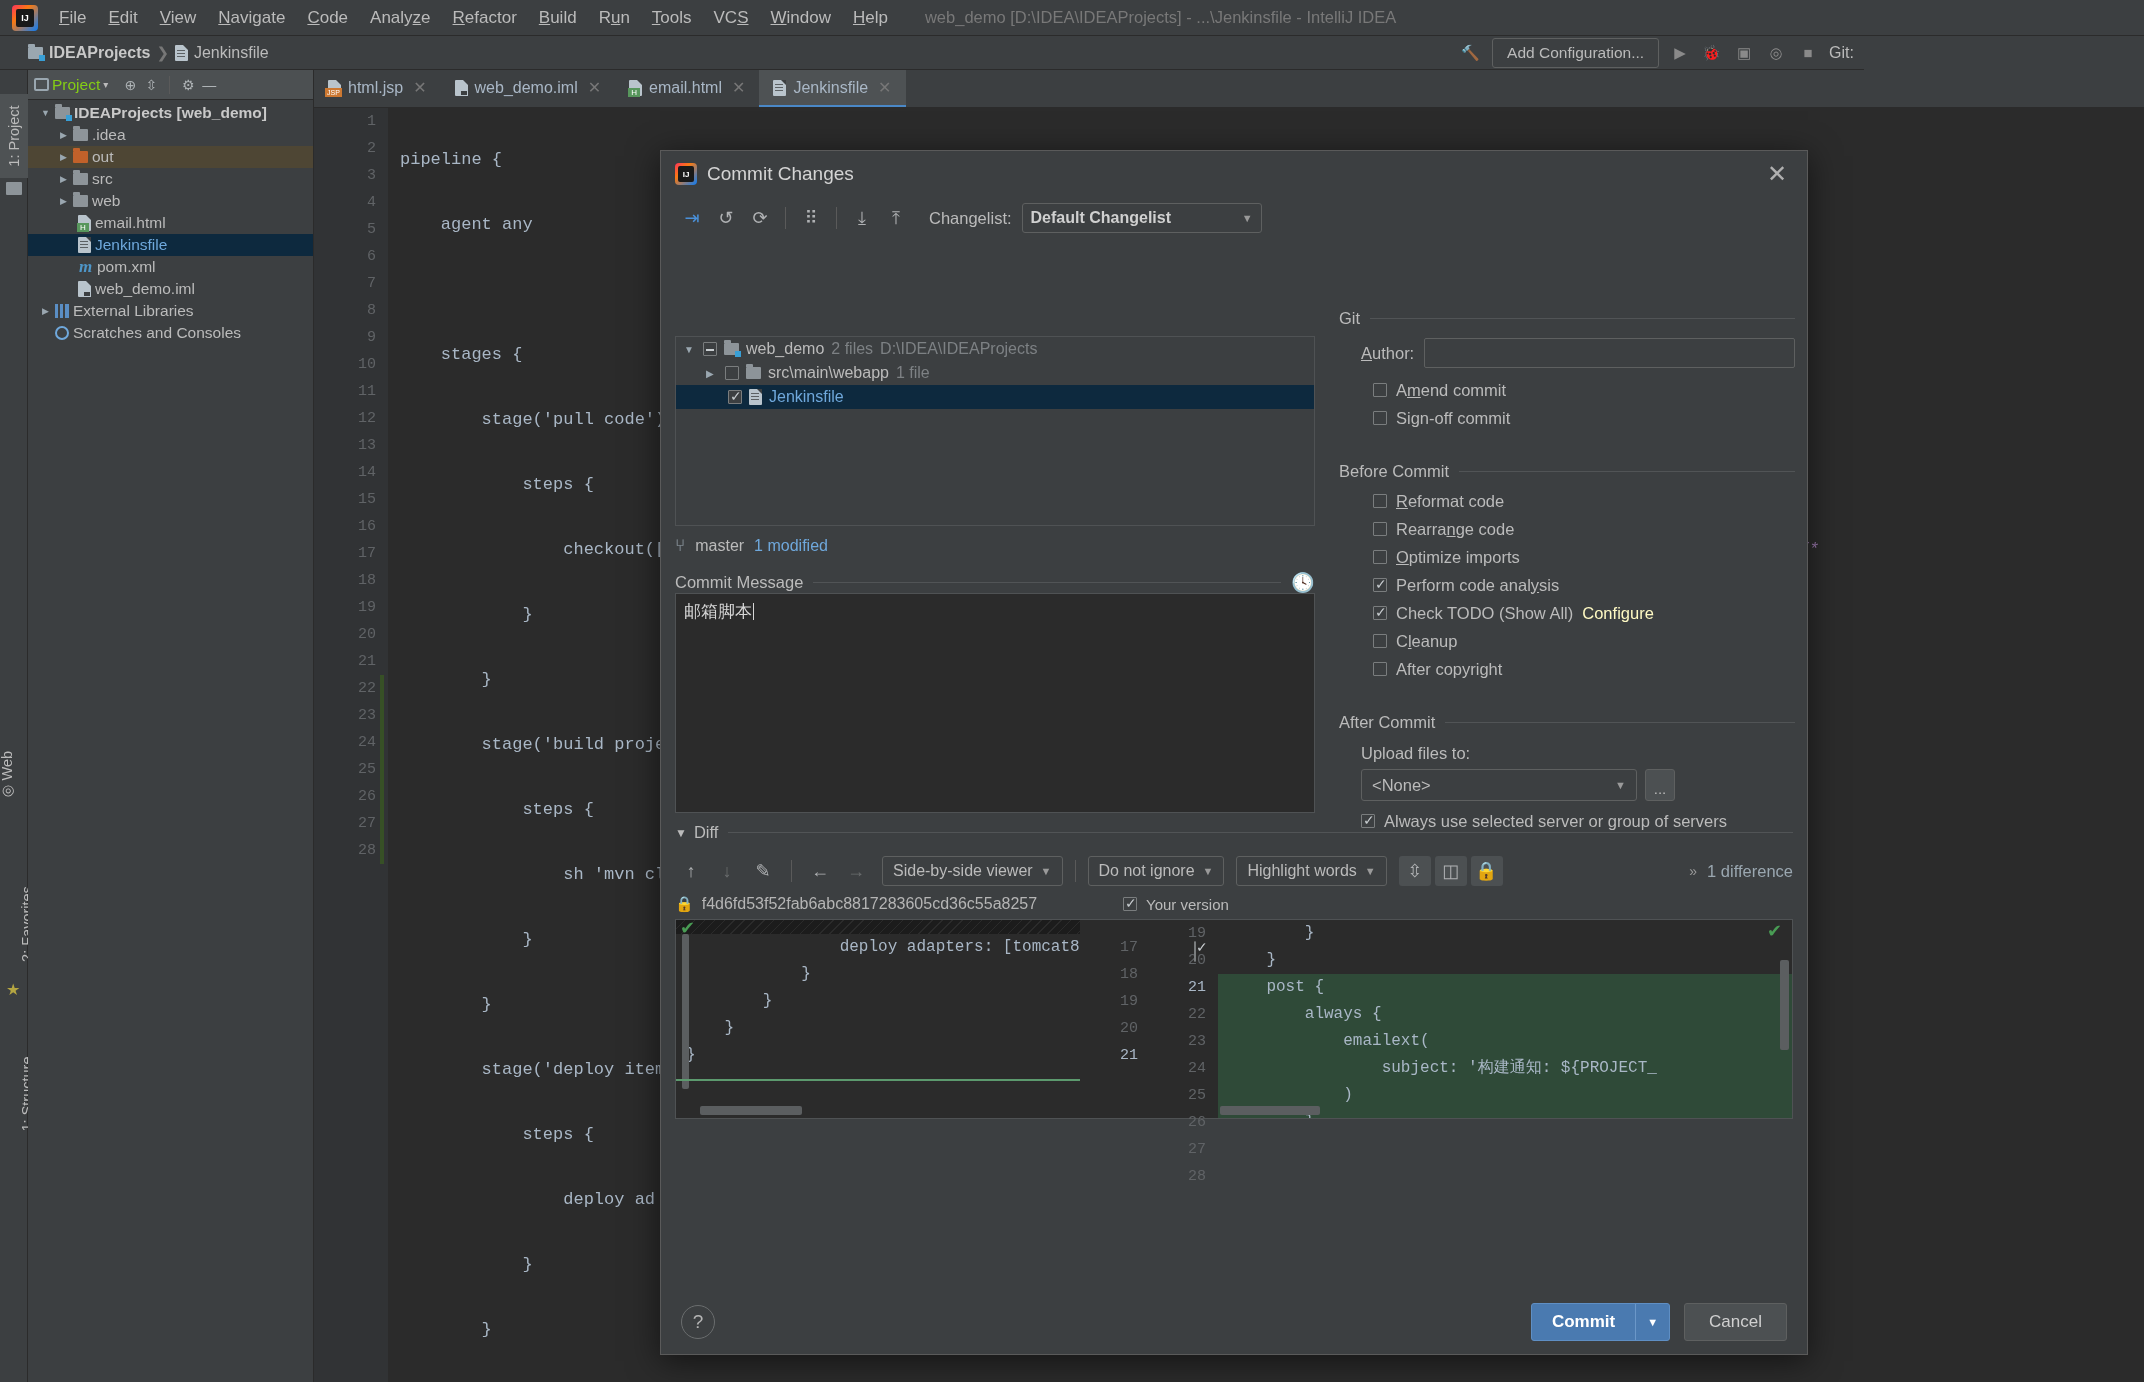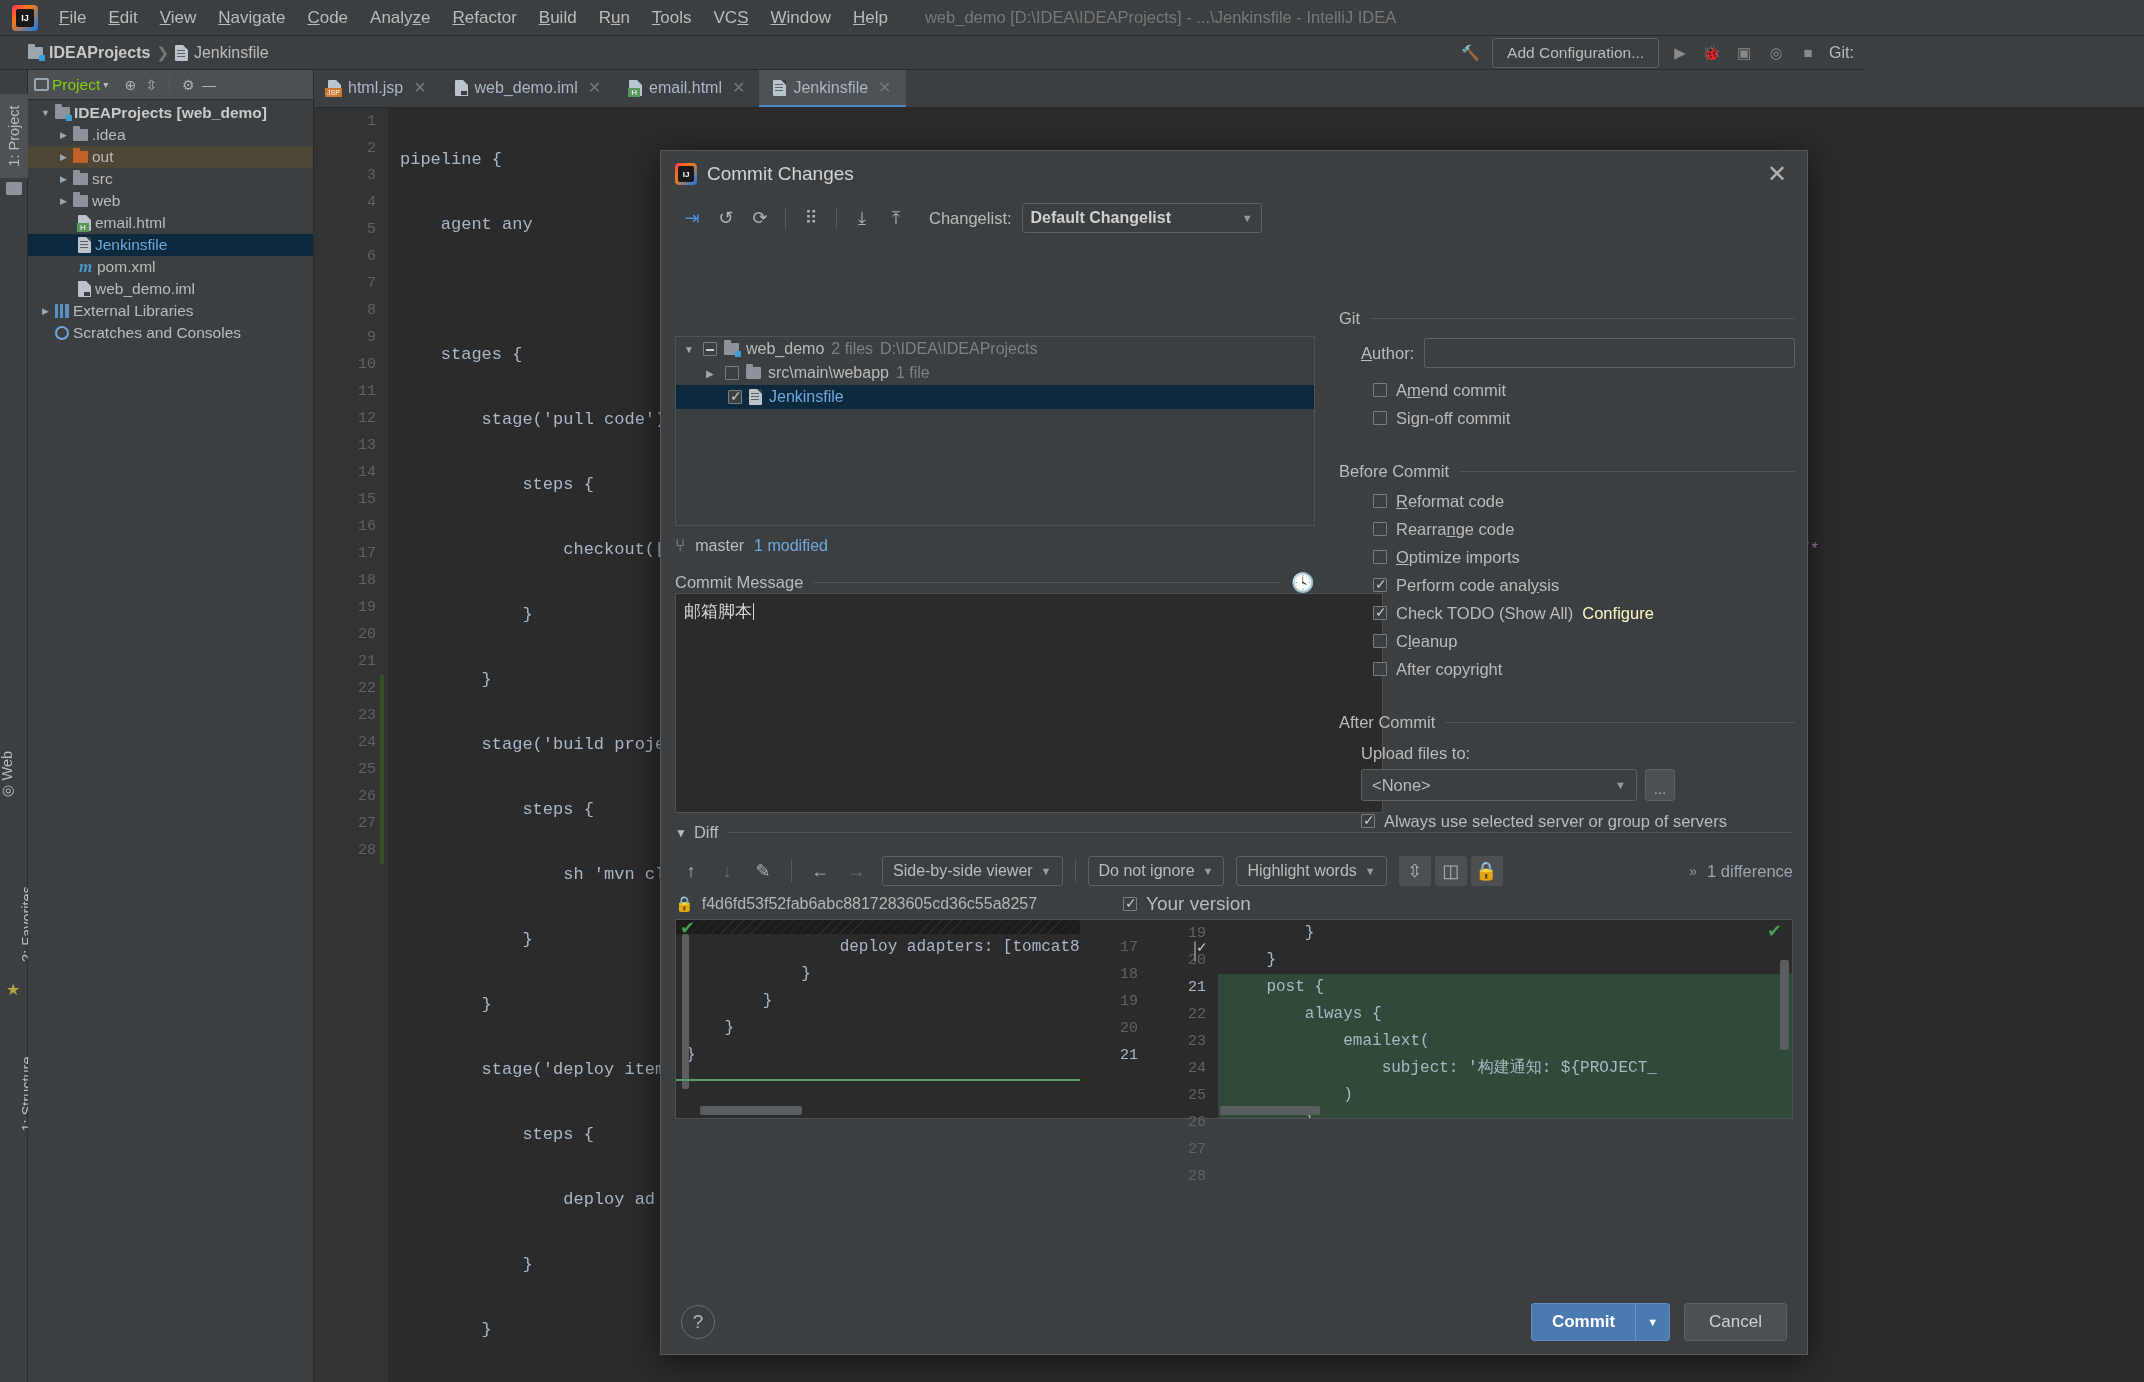--- a/index.html
+++ b/index.html
@@ -202,21 +202,21 @@
 
   .branch-row { position:absolute; left:14px; top:385px; display:flex; align-items:center; gap:10px;
                 font-size:16px; }
   .branch-ico { color:#9aa7b0; font-size:17px;}
 
   .cm-head { position:absolute; left:14px; top:420px; width:640px; display:flex; align-items:center;}
   .cm-head .lbl { font-size:16.5px; color:#bbb; white-space:nowrap;}
   .cm-head .rule { flex:1; height:1px; background:#515456; margin:0 10px;}
   .cm-head .clock { color:#b0b0b0; font-size:19px;}
   .cm-box {
-    position:absolute; left:14px; top:442px; width:708px; height:220px;
+    position:absolute; left:14px; top:442px; width:640px; height:220px;
     background:#2b2b2b; border:1px solid #4f5254; padding:6px 8px;
     font-size:17px; color:#d6d6d6;
   }
   .caret { display:inline-block; width:1px; height:17px; background:#d6d6d6; vertical-align:-3px;
            margin-left:1px;}
 
   
   .rcol { position:absolute; left:678px; top:150px; width:456px; }
   .grp-head { display:flex; align-items:center; margin:8px 0 6px 0;}
   .grp-head .lbl { font-size:16.5px; color:#bbb; white-space:nowrap;}
@@ -250,21 +250,21 @@
   .dsel { height:30px; border:1px solid #5e6060; border-radius:3px; display:flex; align-items:center;
           padding:0 10px; gap:8px; font-size:16px; color:#bbb;}
   .dsel .cv { color:#9a9a9a; font-size:11px; }
   .diffcount { margin-left:auto; display:flex; align-items:center; gap:10px; font-size:16.5px; color:#9aa7b0;}
   .diffcount .chev { color:#9a9a9a; font-size:14px;}
 
   .rev-row { position:absolute; left:14px; top:740px; width:1118px; display:flex; align-items:center;
              height:26px; }
   .rev-left { display:flex; align-items:center; gap:8px; font-size:16px; color:#b5b5b5;
               font-family:"Liberation Sans",sans-serif;}
-  .rev-right { position:absolute; left:448px; display:flex; align-items:center; gap:9px; font-size:19px;}
+  .rev-right { position:absolute; left:448px; display:flex; align-items:center; gap:9px; font-size:15px;}
   .lock { color:#b5b5b5; font-size:15px;}
 
   .diff-panes { position:absolute; left:14px; top:768px; width:1118px; height:200px; display:flex;
                 background:#2b2b2b; border:1px solid #4f5254;}
   .pane-l { position:relative; width:404px; background:#2b2b2b; overflow:hidden;}
   .pane-ln-l { position:relative; width:70px; background:#2b2b2b; }
   .pane-ln-r { position:relative; width:68px; background:#2b2b2b; }
   .pane-r { position:relative; flex:1; background:#2b2b2b; overflow:hidden;}
   .dline { height:27px; line-height:27px; font-family:"Liberation Mono",monospace; font-size:16px;
            color:#a9b7c6; white-space:pre; padding-left:10px;}

